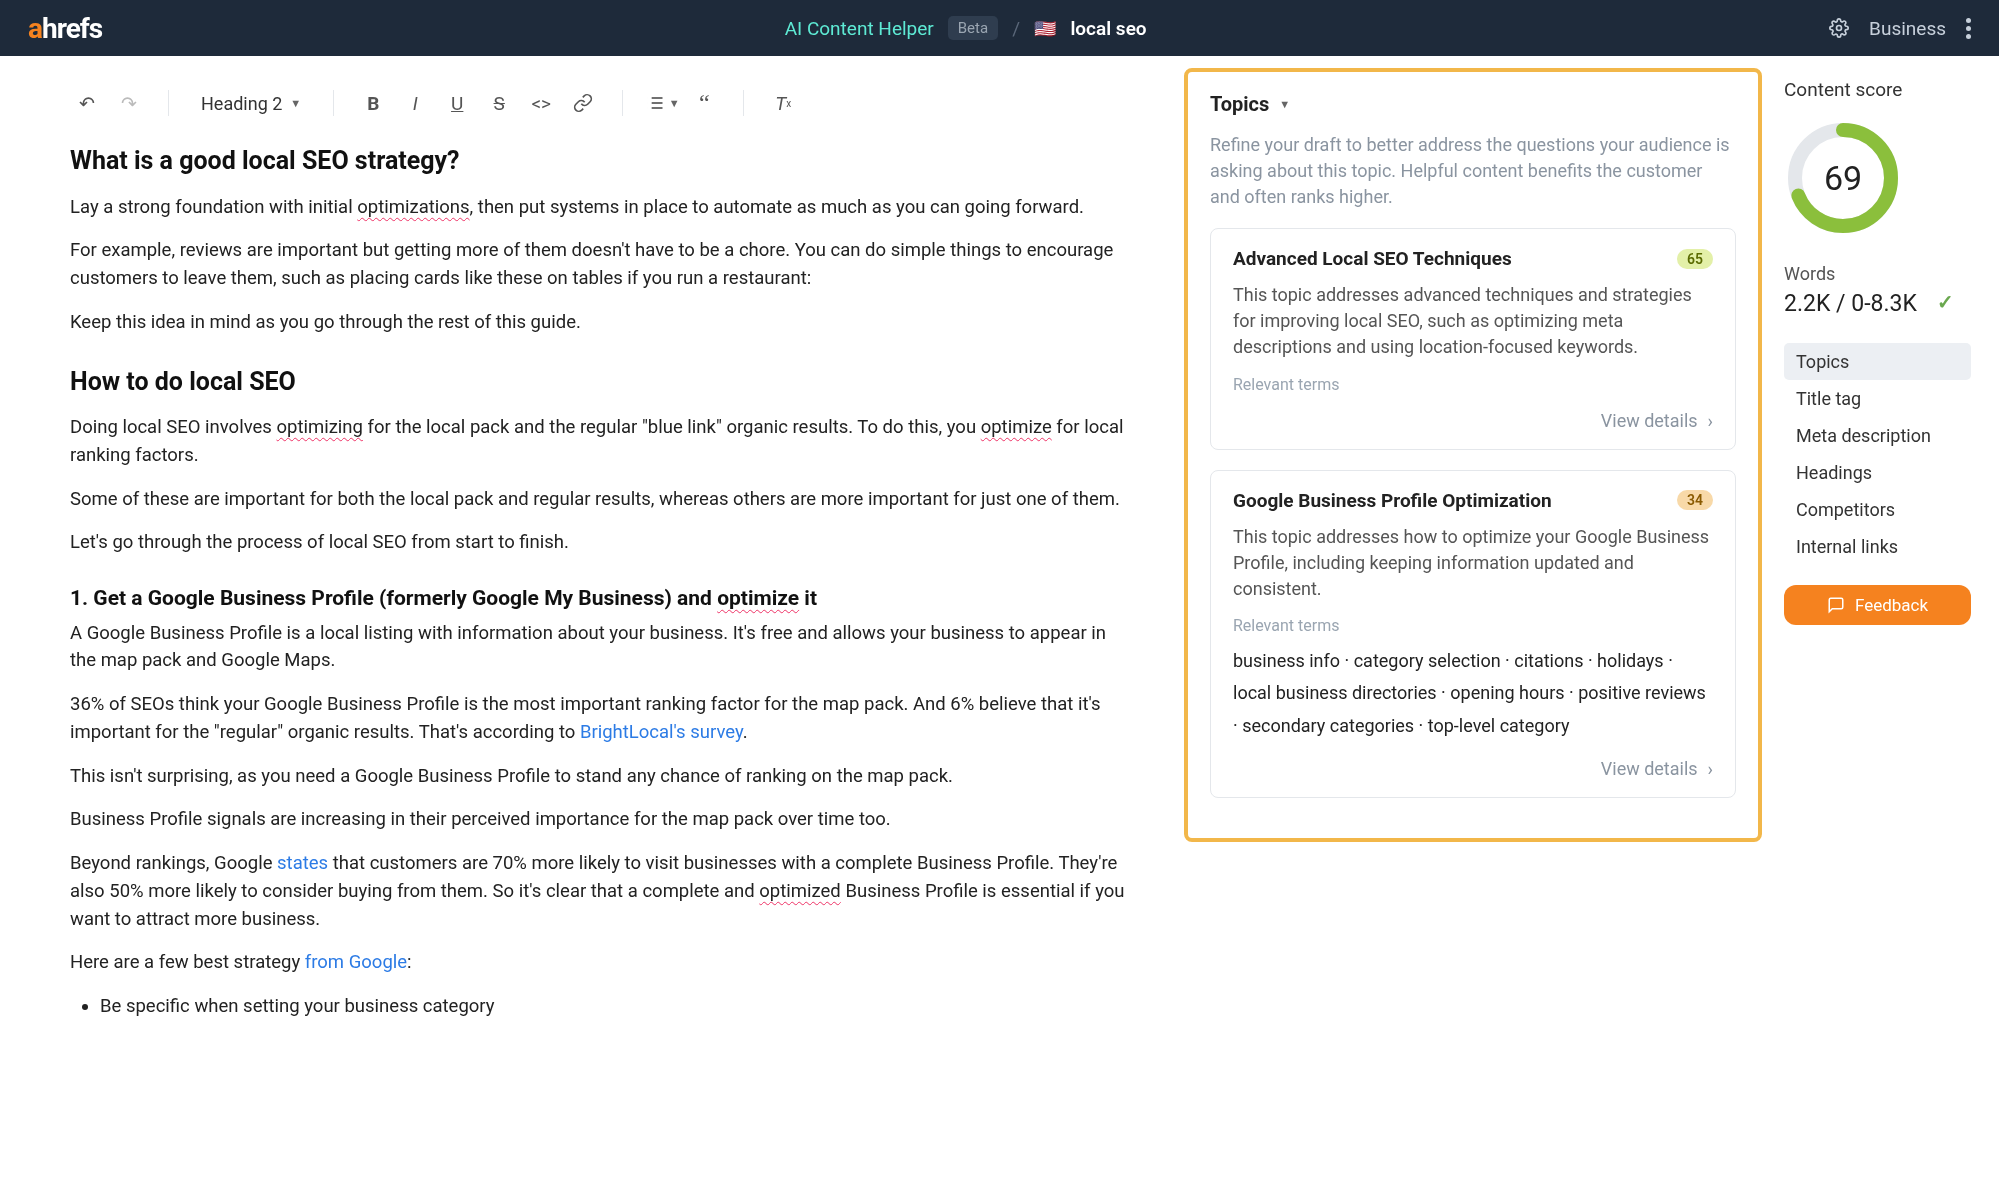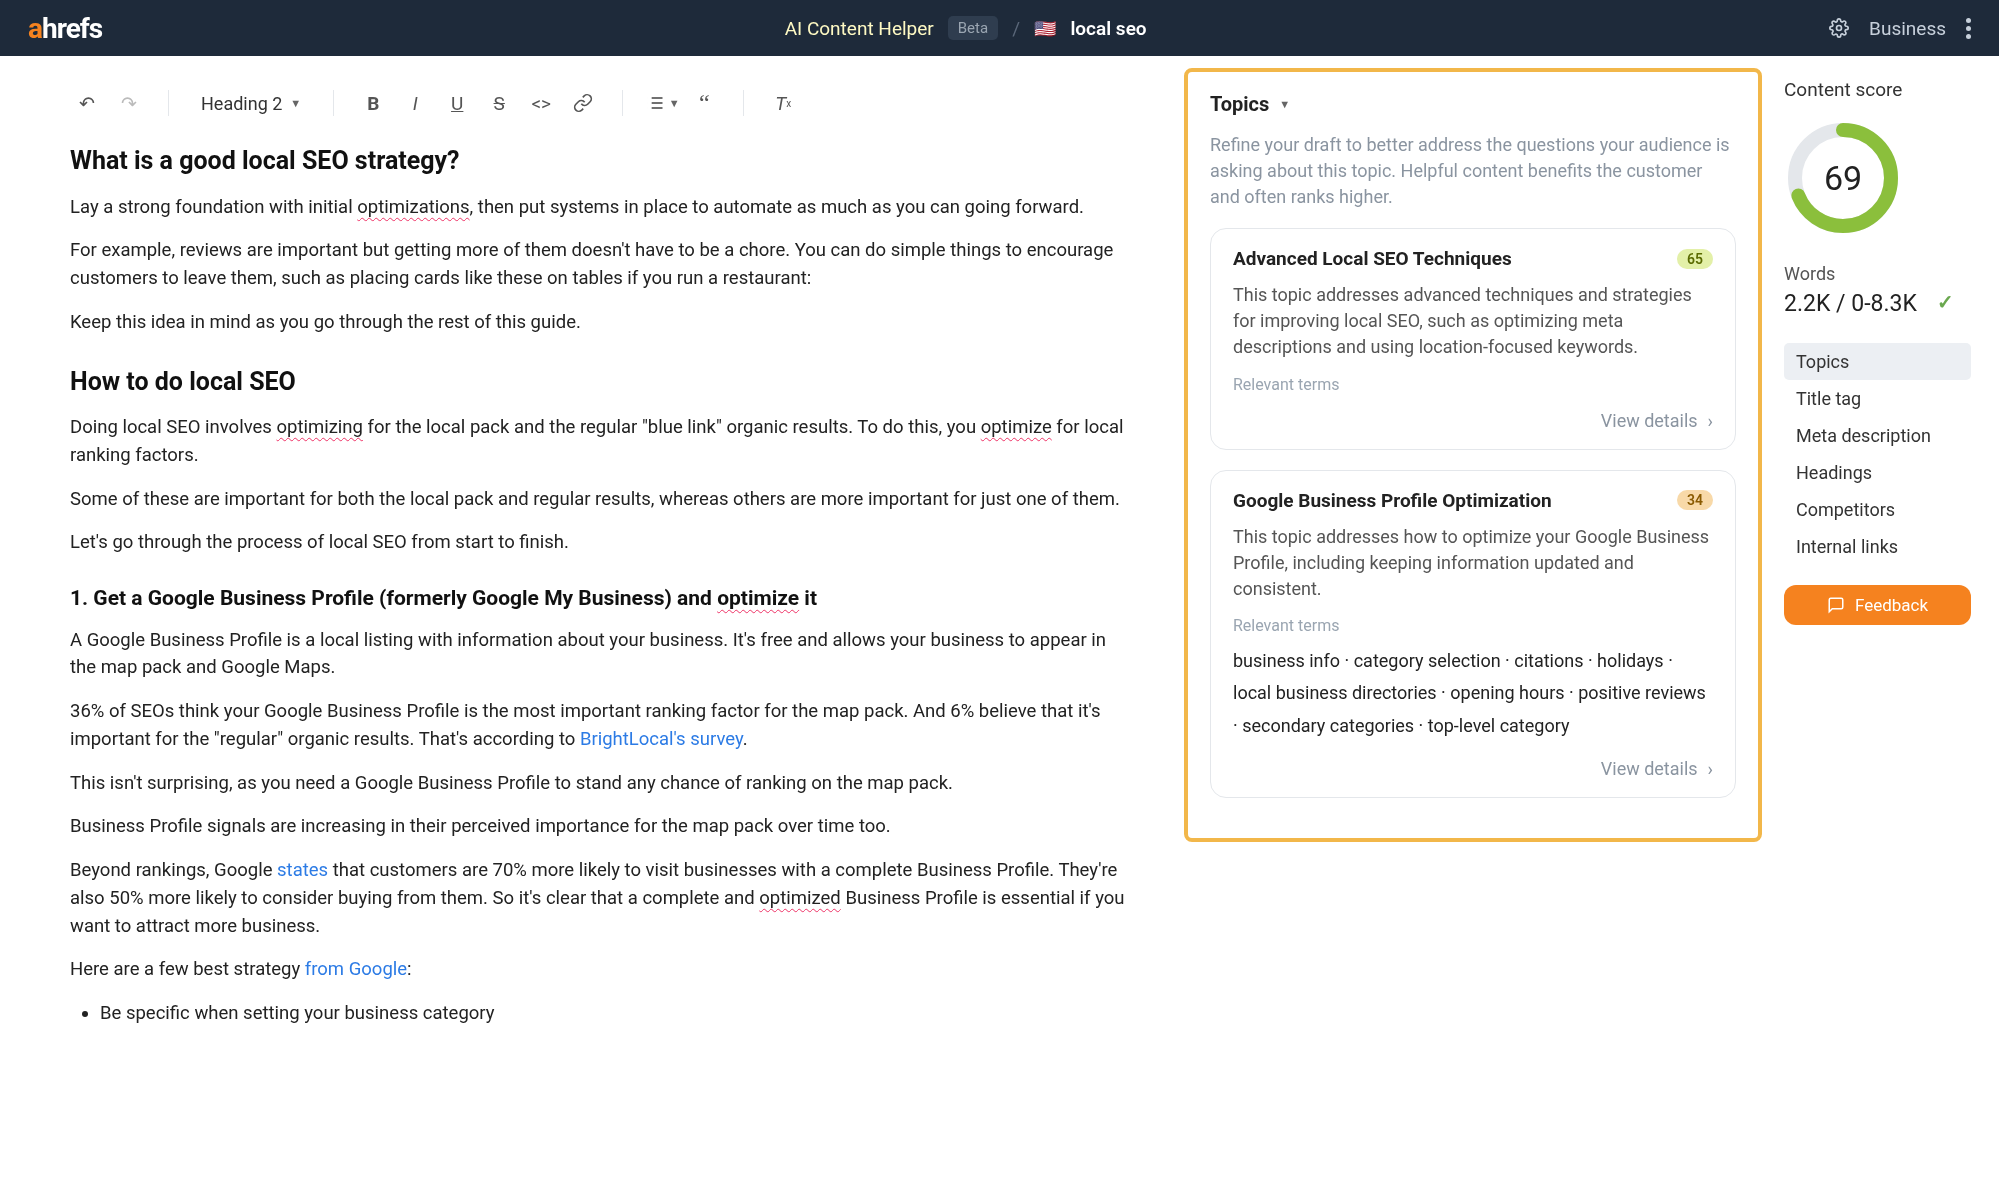--- a/index.html
+++ b/index.html
@@ -4,47 +4,47 @@
 <style>
 *{margin:0;padding:0;box-sizing:border-box;font-family:-apple-system,BlinkMacSystemFont,"Segoe UI",Roboto,sans-serif}
 body{background:#fff;color:#333}
 .topbar{background:#1e2a3a;height:56px;display:flex;align-items:center;padding:0 28px;color:#c7d0db}
 .logo{font-size:28px;font-weight:700;letter-spacing:-1px}
 .logo-a{color:#f5821f}.logo-rest{color:#fff}
 .breadcrumb{flex:1;display:flex;align-items:center;justify-content:center;gap:14px;font-size:19px}
 .beta{background:#2f3d4f;padding:3px 10px;border-radius:5px;font-size:15px;color:#9aa5b1}
 .flag{font-size:18px}
 .bc-current{color:#fff;font-weight:600}
-.bc-title{color:#fef9c3}
+.bc-title{color:#5eead4}
 .bc-sep{color:#5a6779}
 .right-ctrl{display:flex;align-items:center;gap:20px;font-size:19px}
 .gear{width:20px;height:20px}
 .dots{width:5px;display:flex;flex-direction:column;gap:3px}
 .dots span{width:5px;height:5px;border-radius:50%;background:#c7d0db}
 .main{display:flex;padding:0 0 0 0}
 .editor-col{flex:1;min-width:0;padding:18px 50px 40px 70px}
 .toolbar{display:flex;align-items:center;gap:8px;padding:12px 0 22px;color:#555}
 .tb-sep{width:1px;height:26px;background:#e4e7eb;margin:0 14px}
 .tb-btn{width:34px;height:34px;display:flex;align-items:center;justify-content:center;border-radius:4px;cursor:pointer;font-size:19px}
 .heading-dd{display:flex;align-items:center;gap:8px;padding:0 10px;font-size:18px;color:#333}
 .caret{font-size:11px;color:#666}
 .content{color:#222;font-size:18.5px;line-height:1.5}
 .content h2{font-size:25px;font-weight:700;margin:0 0 14px;color:#111}
 .content h2.sub{margin-top:26px}
-.content h3{font-size:21px;font-weight:700;margin:26px 0 12px;color:#111}
+.content h3{font-size:21px;font-weight:700;margin:26px 0 5px;color:#111}
 .content p{margin:0 0 16px}
 .content a{color:#2c7be5;text-decoration:none}
 .content .u{text-decoration:underline wavy #e36 1px;text-decoration-skip-ink:none;text-underline-offset:4px}
 .content ul{margin:4px 0 0 30px}
 .content li{margin:6px 0}
 .panels{width:590px;display:flex;flex-direction:column;padding:12px 12px 30px 0}
 .topics-panel{border:4px solid #f2b74a;border-radius:8px;padding:20px 22px;background:#fff}
 .topics-hdr{display:flex;align-items:center;gap:10px;font-size:20px;font-weight:700;color:#222;margin-bottom:16px}
 .topics-help{color:#8a94a0;font-size:18px;line-height:1.45;margin-bottom:18px}
-.topic-card{border:1px solid #e4e7eb;border-radius:16px;padding:18px 22px 18px;margin-bottom:20px}
+.topic-card{border:1px solid #e4e7eb;border-radius:8px;padding:18px 22px 18px;margin-bottom:20px}
 .tc-head{display:flex;justify-content:space-between;align-items:center;margin-bottom:12px}
 .tc-title{font-size:19px;font-weight:700;color:#222}
 .tc-badge{border-radius:12px;padding:2px 10px;font-size:14px;font-weight:600}
 .tc-badge.g{background:#e3f0a8;color:#5a6b00}
 .tc-badge.o{background:#f8d9a8;color:#8a5a00}
 .tc-desc{color:#555;font-size:18px;line-height:1.45;margin-bottom:14px}
 .tc-sub{color:#9aa5b1;font-size:16px;margin-bottom:10px}
 .tc-terms{color:#222;font-size:18px;line-height:1.8}
 .view-details{display:flex;justify-content:flex-end;align-items:center;gap:10px;color:#8a94a0;font-size:18px;margin-top:16px;cursor:pointer}
 .chev{font-size:18px;color:#8a94a0}

